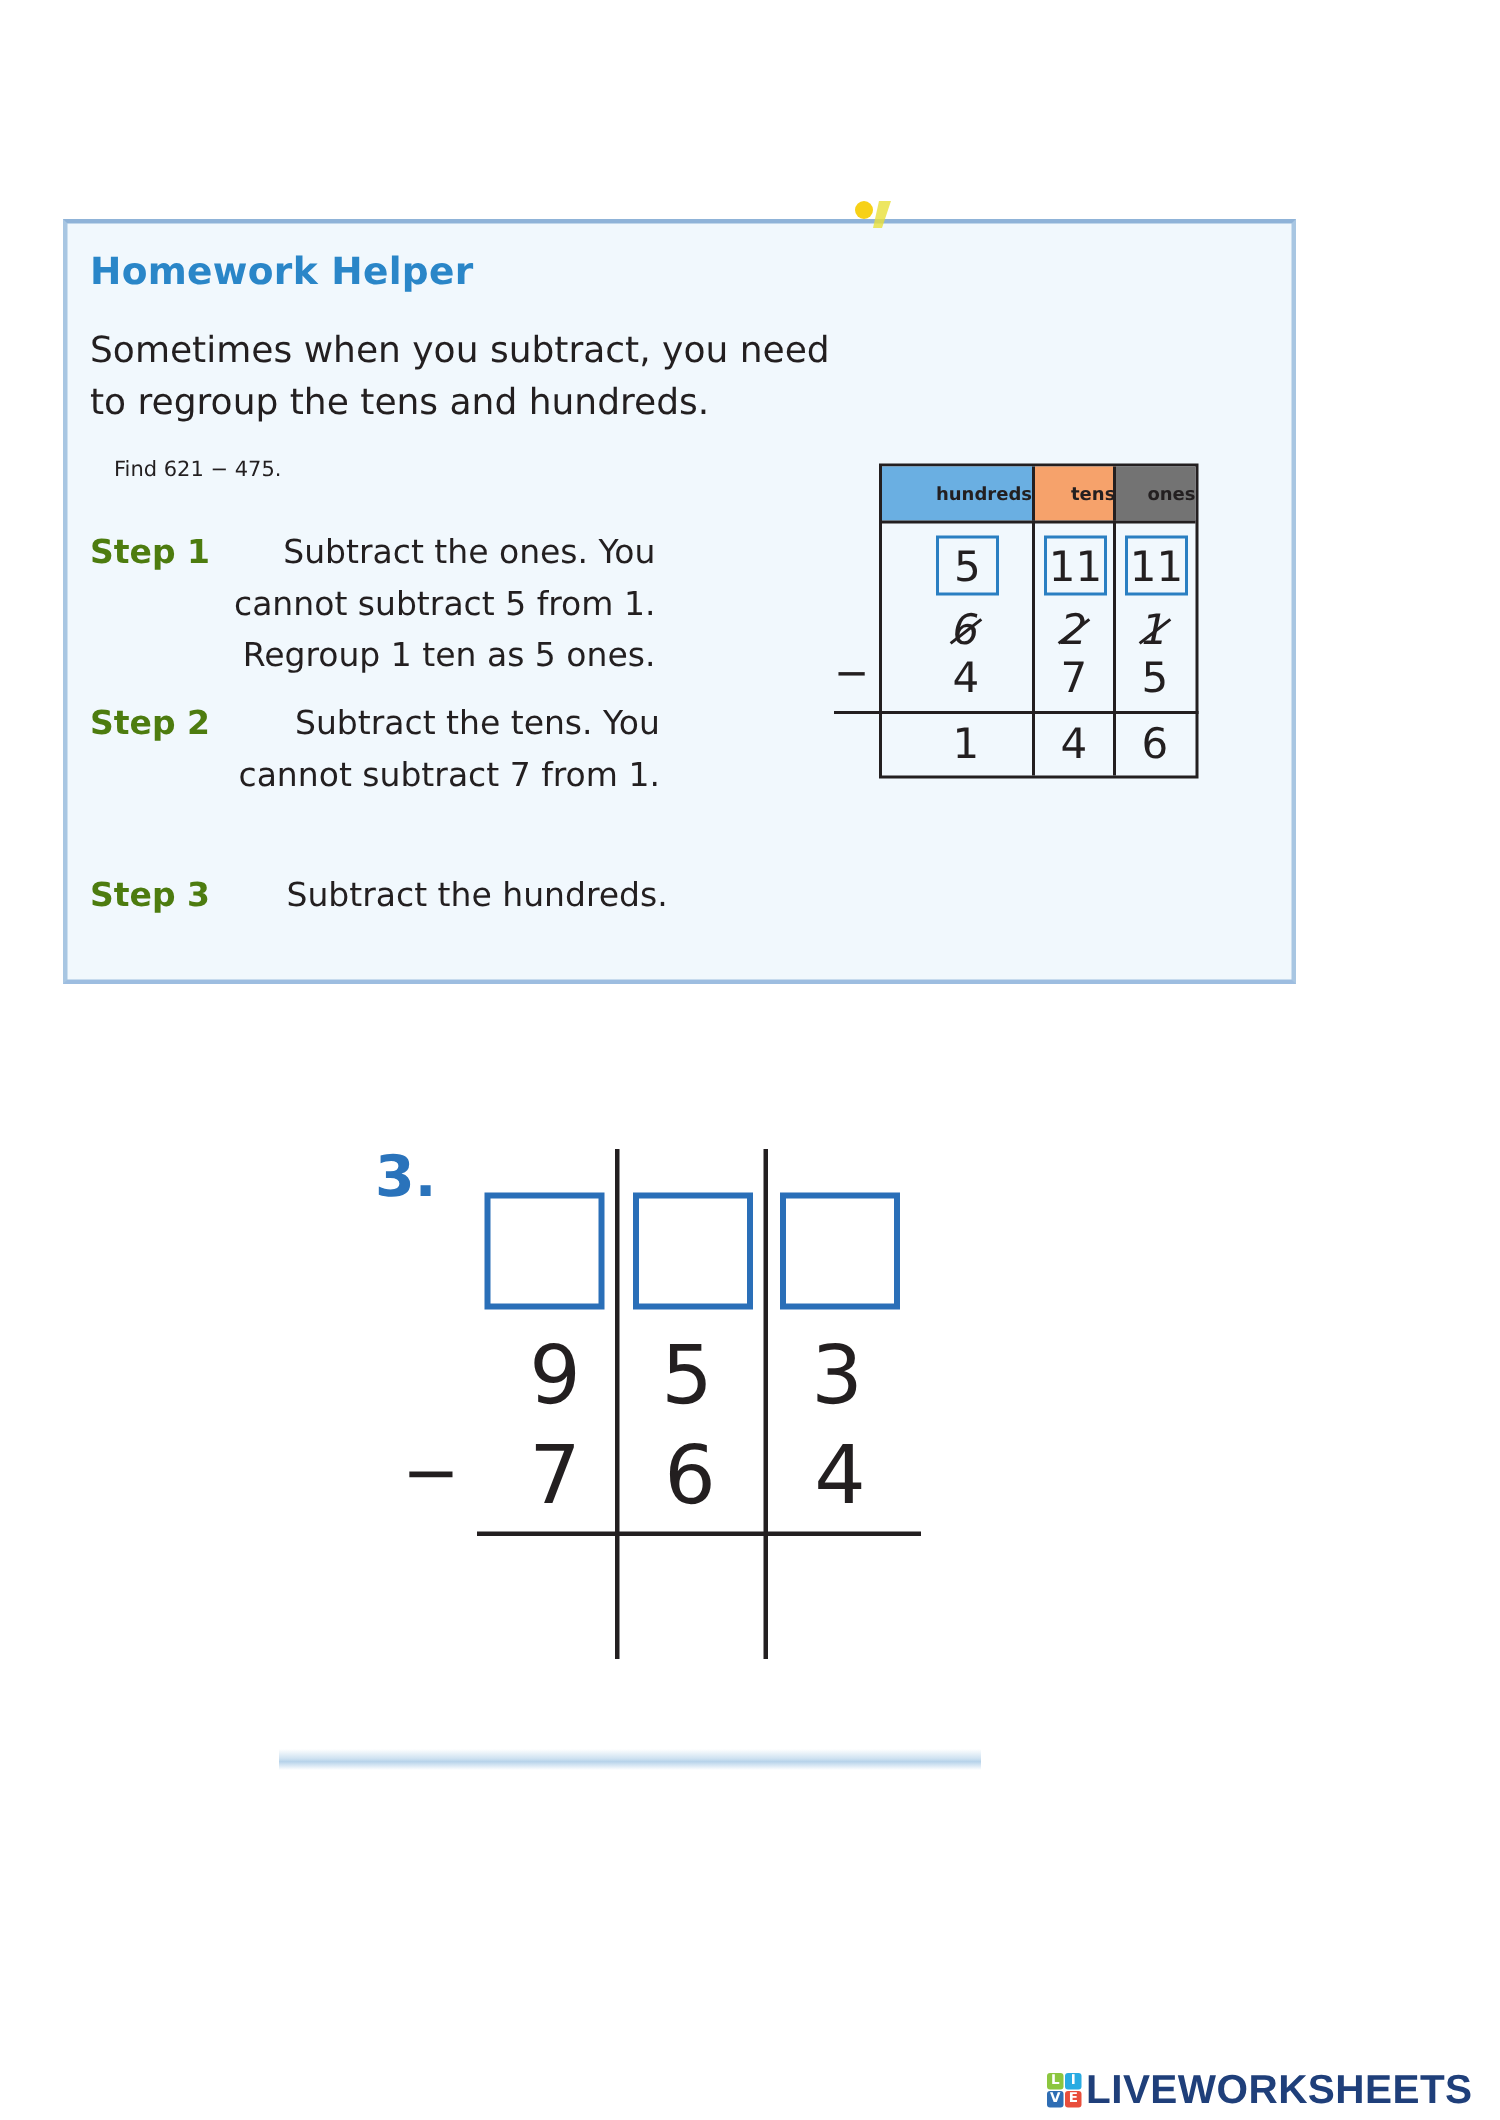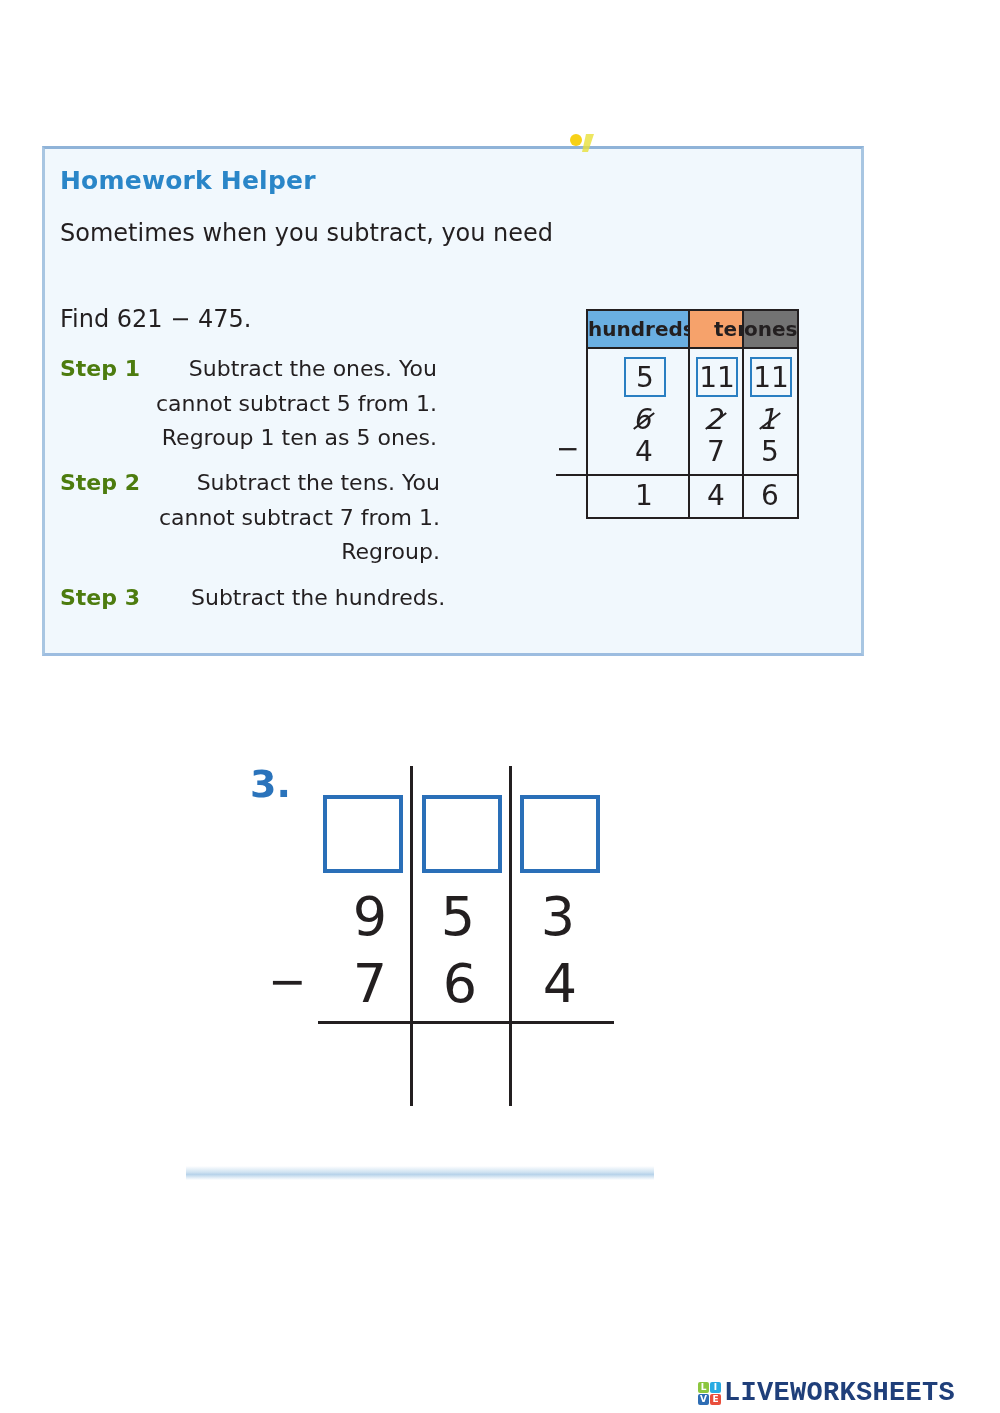--- a/index.html
+++ b/index.html
@@ -15,35 +15,35 @@
       box-sizing: border-box;
     }
     .yellow-mark {
       position: absolute; left: 566px; top: 132px; width: 34px; height: 22px;
     }
     .helper-title {
       position: absolute; left: 60px; top: 166px; font-size: 25px; font-weight: bold; color: #2a86c8;
       letter-spacing: 0.2px;
     }
     .intro { position: absolute; left: 60px; top: 216px; font-size: 24px; line-height: 35px; color: #231f20; }
-    .find { position: absolute; left: 60px; top: 305px; font-size: 24px; }
+    .find { position: absolute; left: 76px; top: 305px; font-size: 14px; }
     .find b { font-weight: normal; }
     .step { position: absolute; left: 60px; font-size: 22px; line-height: 34.5px; }
     .step .lbl { position: absolute; left: 0; top: 0; color: #4d7c0f; font-weight: bold; white-space: nowrap; }
     .step .txt { position: absolute; top: 0; white-space: nowrap; text-align: right; }
     .step1 { top: 352px; }
     .step1 .txt { left: 96px; }
     .step2 { top: 466px; }
     .step2 .txt { left: 99px; }
     .step3 { top: 581px; }
     .step3 .txt { left: 99px; margin-left: 32px; }
 
     
     .pv-table { position: absolute; left: 586px; top: 309px; width: 213px; height: 210px; border: 2px solid #231f20; box-sizing: border-box; }
-    .pv-head { position: absolute; top: 0; height: 36px; box-sizing: border-box; font-size: 20px; font-weight: bold; text-align: right; line-height: 36px; }
+    .pv-head { position: absolute; top: 0; height: 36px; box-sizing: border-box; font-size: 12px; font-weight: bold; text-align: right; line-height: 36px; }
     .pv-h1 { left: 0; width: 102px; background: #6aafe2; border-right: 2px solid #231f20; }
     .pv-h2 { left: 102px; width: 54px; background: #f6a26b; border-right: 2px solid #231f20; padding-left: 24px; }
     .pv-h3 { left: 156px; width: 53px; background: #737373; }
     .pv-hline { position: absolute; left: 0; top: 36px; width: 209px; height: 2px; background: #231f20; }
     .pv-vline { position: absolute; top: 36px; width: 2px; height: 170px; background: #231f20; }
     .pv-sum-line { position: absolute; left: 556px; top: 474px; width: 243px; height: 2px; background: #231f20; }
     .pv-minus { position: absolute; left: 556px; top: 432px; font-size: 28px; }
     .pv-cell { position: absolute; font-size: 28px; text-align: center; width: 40px; }
     .pv-box { position: absolute; border: 2px solid #2a7fc2; box-sizing: border-box; height: 40px; font-size: 28px; text-align: center; line-height: 38px; }
     .strike { position: relative; display: inline-block; font-style: italic; }
@@ -56,56 +56,56 @@
     .p-hline { position: absolute; left: 318px; top: 1021px; width: 296px; height: 3px; background: #231f20; }
     .p-digit { position: absolute; font-size: 54px; width: 60px; text-align: center; line-height: 60px; }
     .p-minus { position: absolute; left: 268px; top: 954px; font-size: 46px; }
     .bottom-strip { position: absolute; left: 186px; top: 1166px; width: 468px; height: 14px;
       background: linear-gradient(180deg, #ffffff 0%, #cfe2f1 45%, #b7d3ea 60%, #ffffff 100%); }
 
     
     .logo { position: absolute; left: 698px; top: 1378px; height: 30px; display: flex; align-items: center; }
     .logo-icon { display: grid; grid-template-columns: 11px 11px; grid-template-rows: 11px 11px; gap: 1px; margin-right: 3px; }
     .logo-icon span { font-size: 9px; font-weight: bold; color: #fff; text-align: center; line-height: 11px; border-radius: 2px; }
-    .logo-text { font-size: 27px; font-weight: bold; color: #1f3f7a; letter-spacing: 0.3px; font-family: Liberation Mono, monospace; }
+    .logo-text { font-size: 27px; font-weight: bold; color: #1f3f7a; letter-spacing: 0.3px; font-family: Liberation Sans, sans-serif; }
   </style>
 </head>
 <body>
 
 <div class="helper-box"></div>
 <svg class="yellow-mark" viewBox="0 0 34 22">
   <circle cx="10" cy="8" r="6" fill="#f7d117"></circle>
   <path d="M20 2 L28 2 L22 20 L16 20 Z" fill="#e8e03a" opacity="0.8"></path>
 </svg>
 
 <div class="helper-title">Homework Helper</div>
 
 <div class="intro">
   <div>Sometimes when you subtract, you need</div>
+  <div>to regroup the tens and hundreds.</div>
 </div>
 
 <div class="find">
   <span>Find </span><b>621 − 475.</b>
 </div>
 
 <div class="step step1">
   <span class="lbl">Step 1</span>
   <div class="txt">
     <div>Subtract the ones. You</div>
     <div>cannot subtract 5 from 1.</div>
     <div>Regroup 1 ten as 5 ones.</div>
   </div>
 </div>
 
 <div class="step step2">
   <span class="lbl">Step 2</span>
   <div class="txt">
     <div>Subtract the tens. You</div>
     <div>cannot subtract 7 from 1.</div>
-    <div>Regroup.</div>
   </div>
 </div>
 
 <div class="step step3">
   <span class="lbl">Step 3</span>
   <div class="txt">
     <div>Subtract the hundreds.</div>
   </div>
 </div>
 

